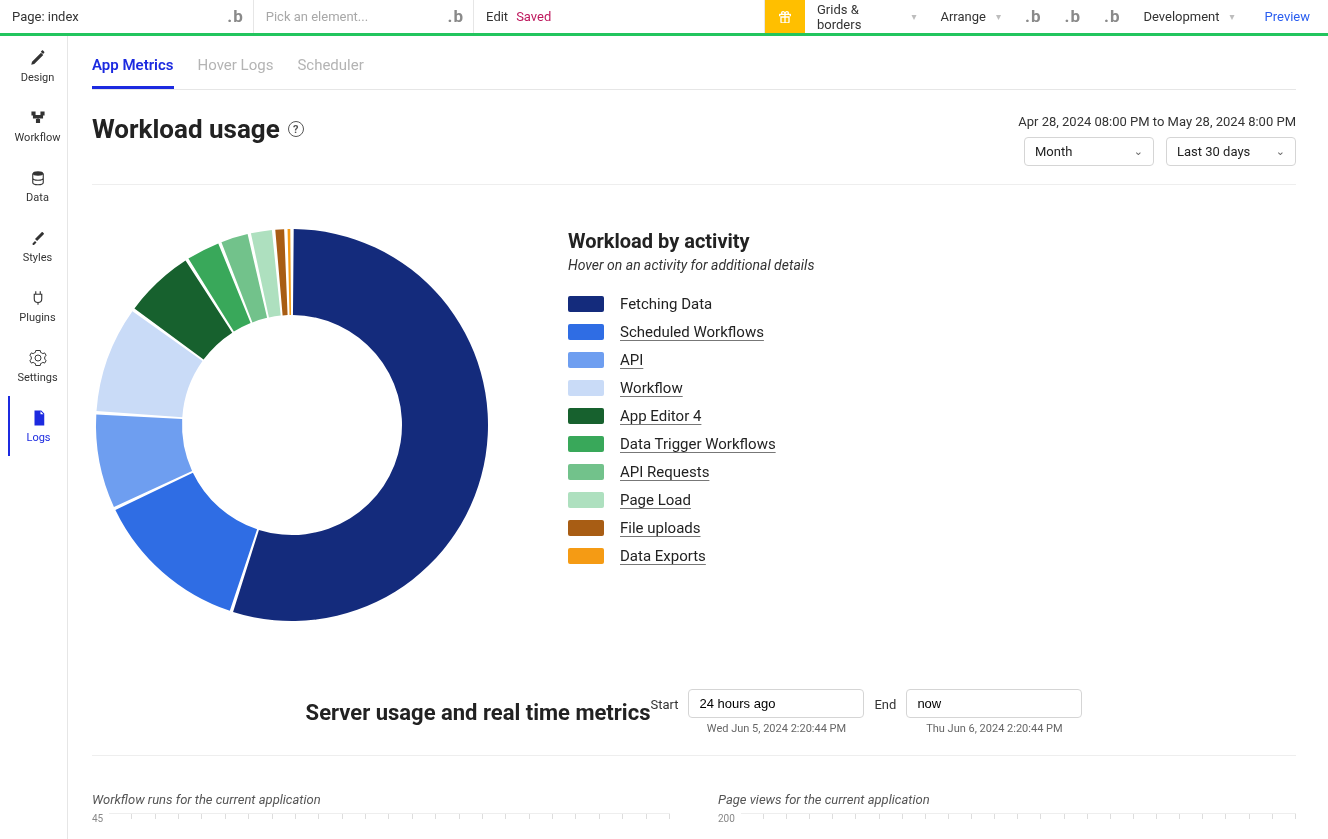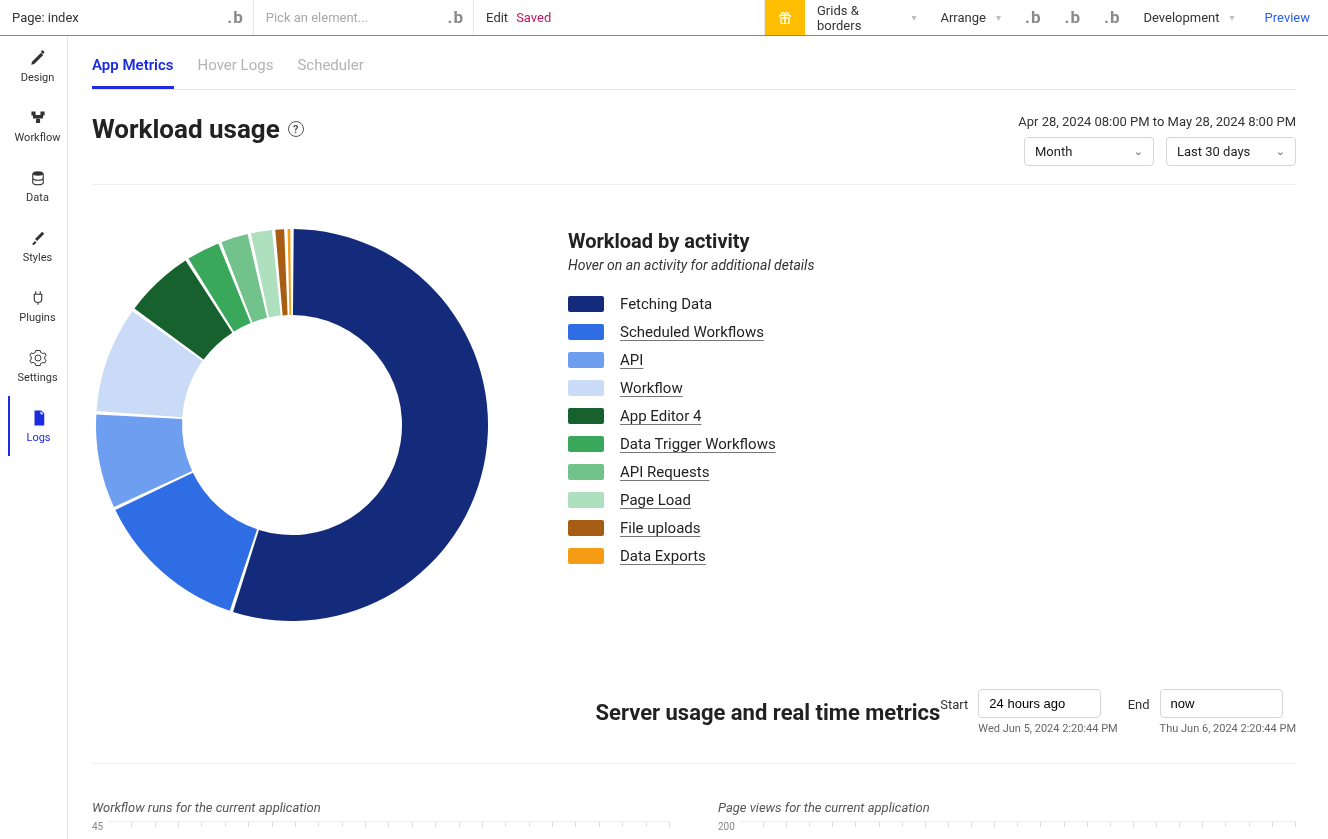--- a/index.html
+++ b/index.html
@@ -1,19 +1,19 @@
 <!DOCTYPE html>
 <html><head>
 <meta charset="utf-8">
 <style>
 * { margin: 0; padding: 0; box-sizing: border-box; }
 body { font-family: -apple-system, BlinkMacSystemFont, "Segoe UI", Roboto, Arial, sans-serif; font-size: 13px; color: #222; background: #fff; width: 1328px; height: 839px; overflow: hidden; }
 
 
-.topbar { height: 36px; display: flex; align-items: stretch; border-bottom: 1px solid #22c55e; }
+.topbar { height: 36px; display: flex; align-items: stretch; border-bottom: 3px solid #22c55e; }
 .topbar .cell { display: flex; align-items: center; padding: 0 12px; border-right: 1px solid #e6e6e6; font-size: 13px; color: #333; position: relative; }
 .topbar .cell.page { width: 265px; }
 .topbar .cell.pick { width: 230px; }
 .topbar .cell.edit { width: 304px; }
 .topbar .cell.gift { width: 40px; background: #FFBF00; justify-content: center; border-right: none; }
 .topbar .cell.noborder { border-right: none; }
 .topbar .cell .b-badge { position: absolute; right: 10px; }
 .topbar .placeholder { color: #a8a8a8; }
 .topbar .muted { color: #be185d; margin-left: 8px; }
 .topbar .dropdown { display: flex; align-items: center; gap: 6px; padding: 0 12px; cursor: pointer; border-right: none; }
@@ -50,26 +50,26 @@
 .donut-wrap { width: 400px; height: 400px; }
 .legend-col { padding-top: 4px; }
 .legend-title { font-size: 20px; font-weight: 700; }
 .legend-sub { font-size: 14px; font-style: italic; color: #333; margin-top: 4px; margin-bottom: 22px; }
 .legend-item { display: flex; align-items: center; gap: 16px; margin-bottom: 10px; }
 .swatch { width: 36px; height: 16px; border-radius: 2px; }
 .legend-label { font-size: 15px; color: #222; text-decoration: underline; text-decoration-color: #777; text-underline-offset: 3px; cursor: pointer; }
 .legend-label.nolink { text-decoration: none; cursor: default; }
 
 .section2 { margin-top: 64px; }
-.section2-head { display: flex; justify-content: flex-end; align-items: center; padding-bottom: 28px; border-bottom: 1px solid #eee; }
+.section2-head { display: flex; justify-content: center; align-items: center; padding-bottom: 20px; border-bottom: 1px solid #eee; }
 .section2-title { font-size: 22px; font-weight: 700; }
 .timecontrols { display: flex; align-items: flex-start; gap: 10px; }
 .timecontrols .lbl { font-size: 13px; color: #333; padding-top: 8px; }
 .timecontrols .col { display: flex; flex-direction: column; }
-.timecontrols input { border: 1px solid #d5d5d5; border-radius: 4px; padding: 6px 10px; font-size: 13px; width: 123px; }
+.timecontrols input { border: 1px solid #d5d5d5; border-radius: 4px; padding: 6px 10px; font-size: 13px; width: 176px; }
 .timecontrols .sublabel { font-size: 11px; color: #666; margin-top: 4px; text-align: center; }
 
 .minicharts { display: flex; gap: 48px; margin-top: 36px; }
 .minichart { flex: 1; }
 .minichart .mtitle { font-size: 13px; font-style: italic; color: #555; margin-bottom: 6px; }
 .minichart .axis-tick { font-size: 10px; color: #888; }
 .minichart .chartframe { position: relative; height: 16px; border-top: 1px solid #eee; }
 .minichart .ticks { position: absolute; top: 0; left: 22px; right: 0; display: flex; justify-content: space-between; }
 .minichart .ticks span { width: 1px; height: 5px; background: #ddd; }
 </style>

